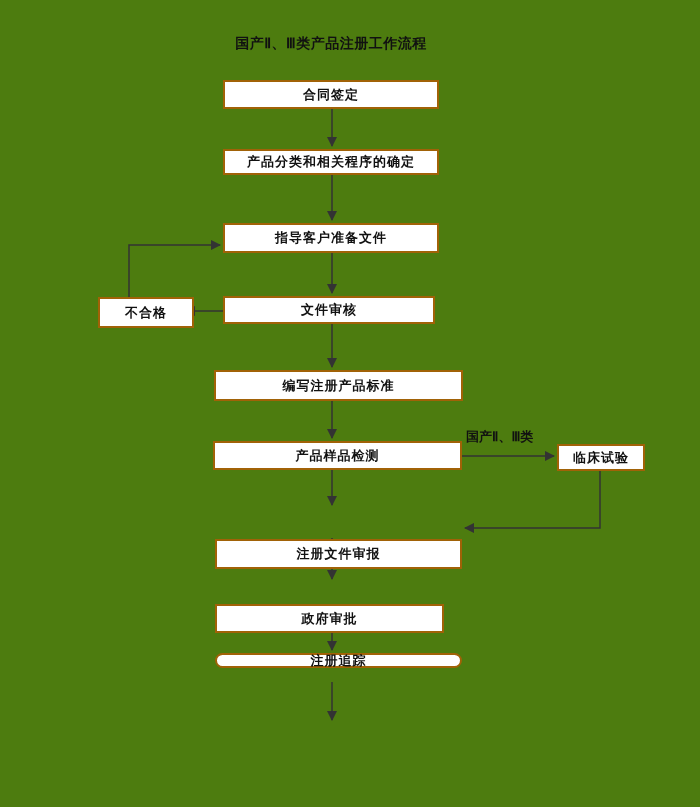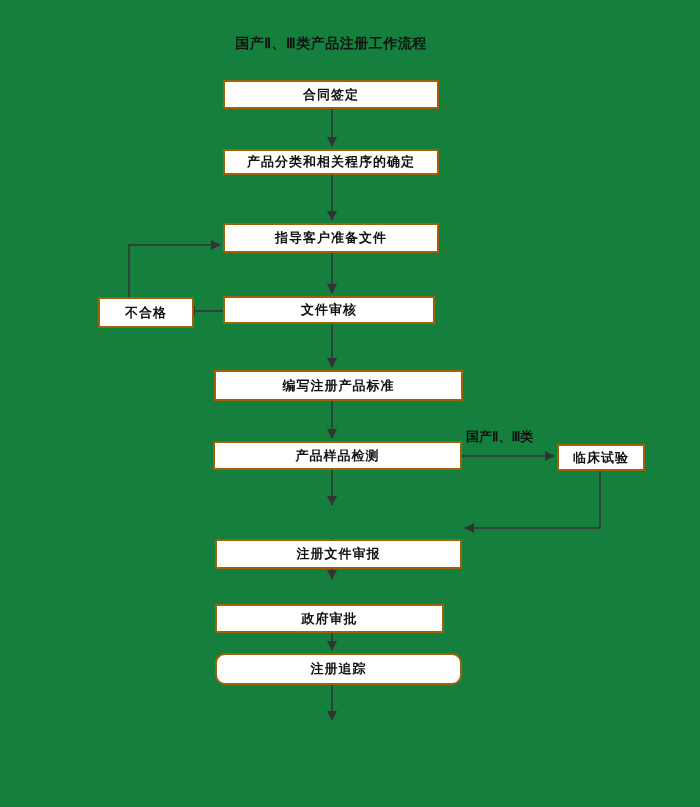--- a/index.html
+++ b/index.html
@@ -4,21 +4,21 @@
 <style>
   html, body {
     margin: 0;
     padding: 0;
     background: #ffffff;
   }
   #canvas {
     position: relative;
     width: 700px;
     height: 807px;
-    background: #15803d;
+    background: #4d7c0f;
     font-family: Liberation Sans, sans-serif;
     color: #111111;
     overflow: hidden;
   }
   #connectors {
     position: absolute;
     left: 0;
     top: 0;
     width: 700px;
     height: 807px;
@@ -59,21 +59,21 @@
   #box-contract        { left: 223px; top:  80px; width: 216px; height: 29px; }
   #box-classification  { left: 223px; top: 149px; width: 216px; height: 26px; text-align: right; }
   #box-guide-docs      { left: 223px; top: 223px; width: 216px; height: 30px; }
   #box-doc-review      { left: 223px; top: 296px; width: 212px; height: 28px; }
   #box-unqualified     { left:  87px; top: 297px; width:  96px; height: 31px; margin-left: 11px; }
   #box-write-standards { left: 214px; top: 370px; width: 249px; height: 31px; }
   #box-sample-testing  { left: 213px; top: 441px; width: 249px; height: 29px; }
   #box-clinical-trial  { left: 557px; top: 444px; width:  88px; height: 27px; }
   #box-doc-submission  { left: 215px; top: 508px; width: 247px; height: 30px; margin-top: 31px; }
   #box-gov-approval    { left: 215px; top: 604px; width: 229px; height: 29px; }
-  #box-reg-tracking    { left: 215px; top: 653px; width: 247px; height: 32px; border-radius: 10px; }
+  #box-reg-tracking    { left: 215px; top: 653px; width: 247px; height: 15px; border-radius: 10px; }
   #box-cert-delivery   { left: 213px; top: 723px; width: 257px; height: 28px; }
 </style>
 </head>
 <body>
 
 <div id="canvas">
 
   <svg id="connectors" viewBox="0 0 700 807" xmlns="http://www.w3.org/2000/svg">
     <defs>
       <marker id="arrow" viewBox="0 0 10 10" refX="9" refY="5" markerWidth="7" markerHeight="7" orient="auto-start-reverse">

